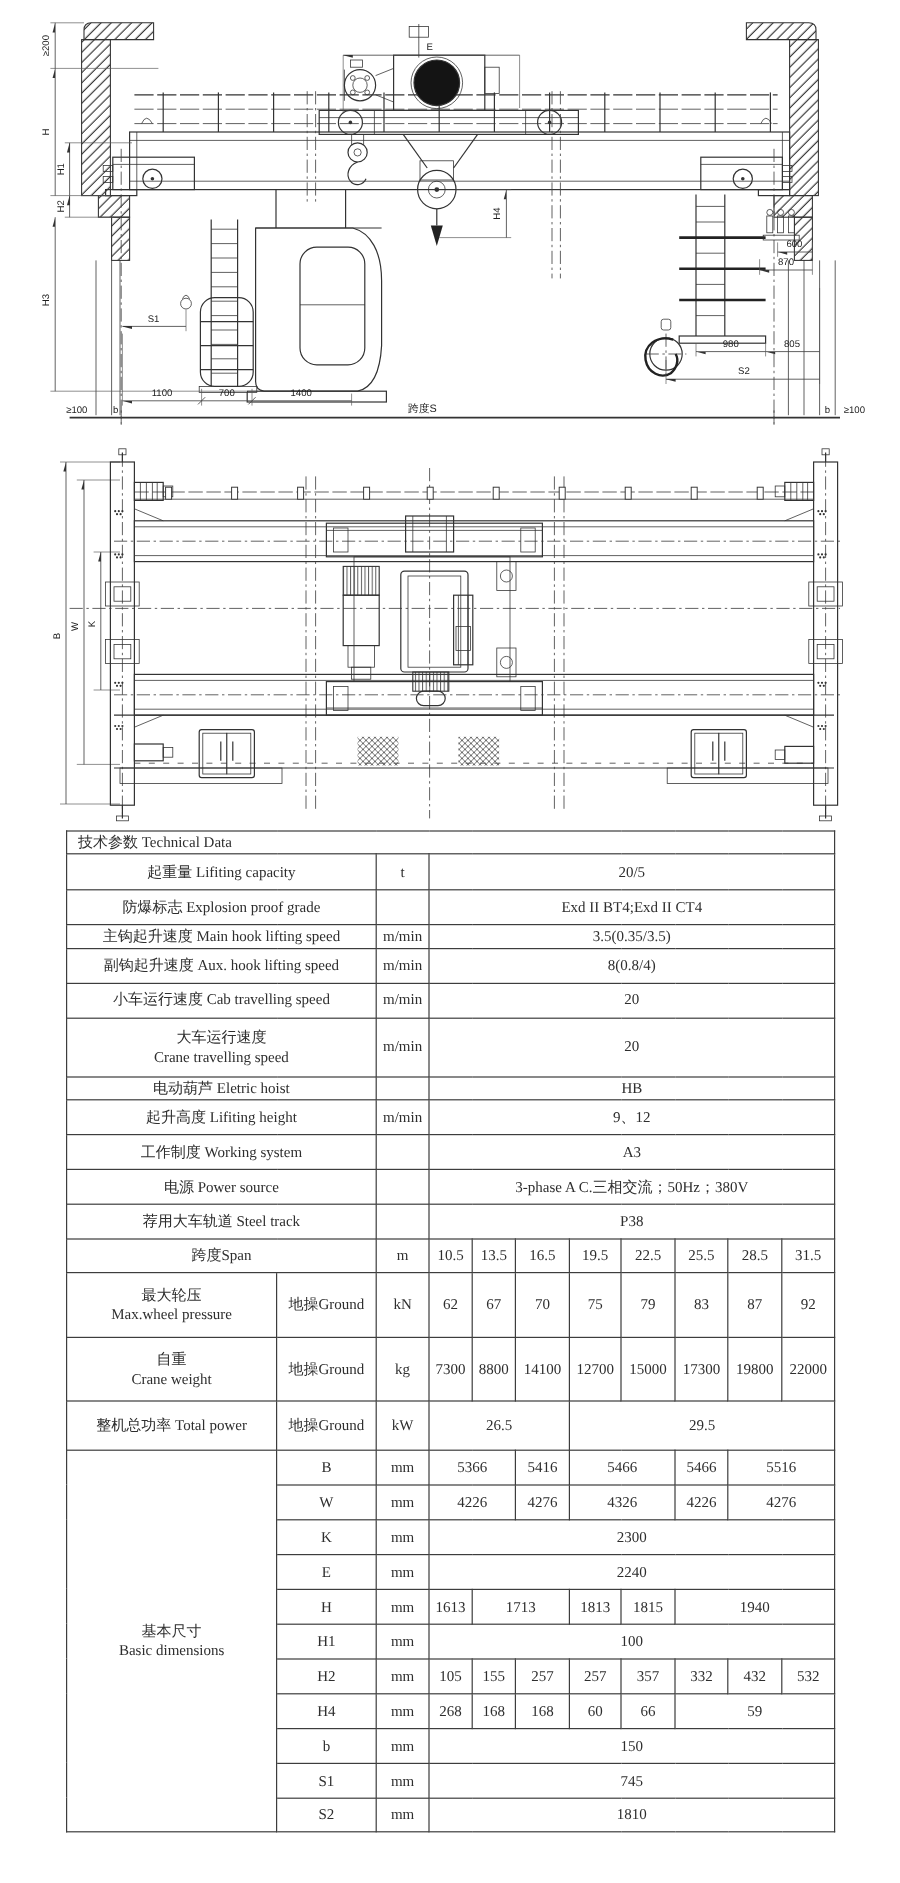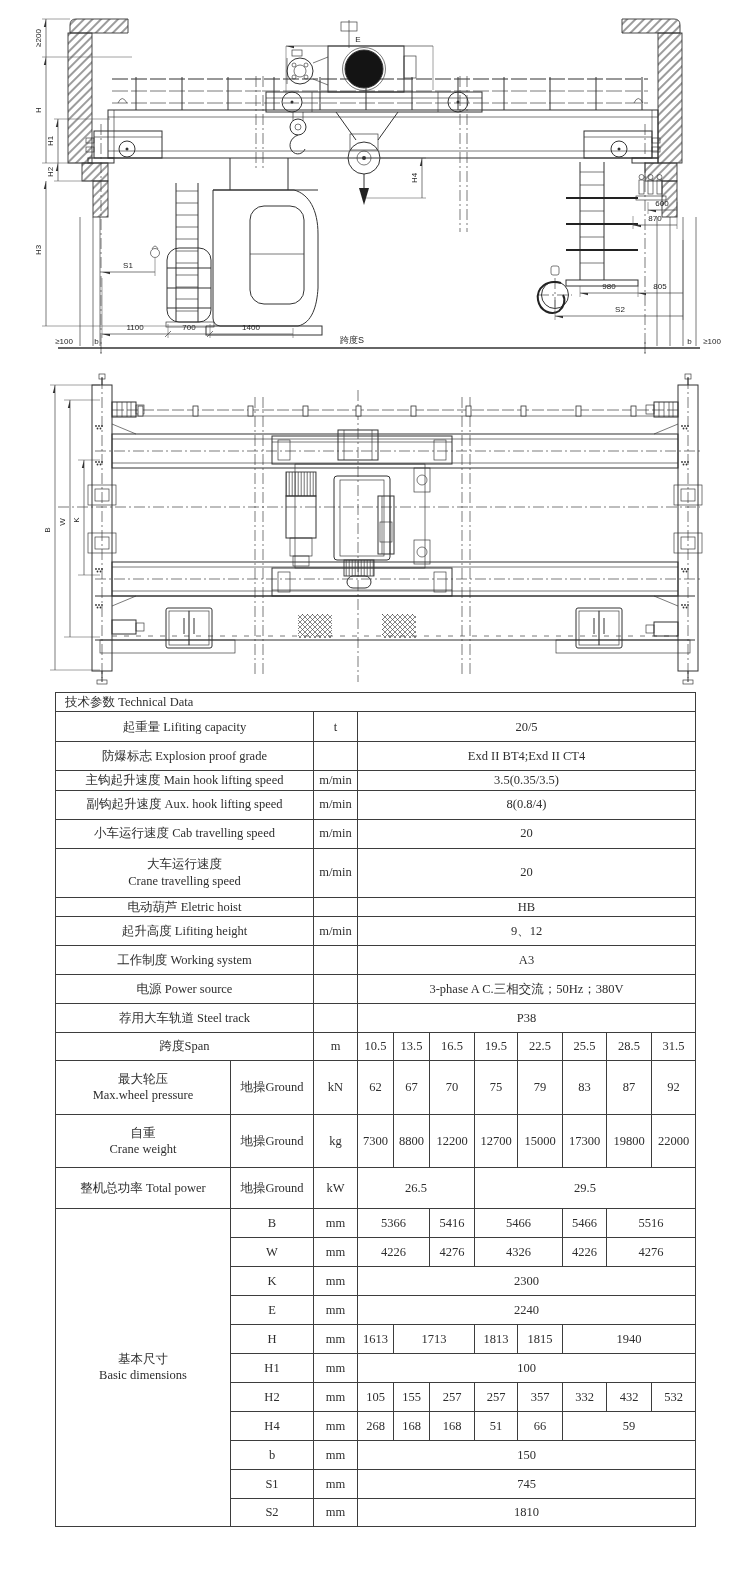--- a/index.html
+++ b/index.html
@@ -591,21 +591,21 @@
           <td>87</td>
           <td>92</td>
         </tr>
         <tr style="height: 53px;">
           <td>自重
 Crane weight</td>
           <td>地操Ground</td>
           <td>kg</td>
           <td>7300</td>
           <td>8800</td>
-          <td>12200</td>
+          <td>14100</td>
           <td>12700</td>
           <td>15000</td>
           <td>17300</td>
           <td>19800</td>
           <td>22000</td>
         </tr>
         <tr style="height: 41px;">
           <td>整机总功率 Total power</td>
           <td>地操Ground</td>
           <td>kW</td>
@@ -667,21 +667,21 @@
           <td>332</td>
           <td>432</td>
           <td>532</td>
         </tr>
         <tr style="height: 29px;">
           <td>H4</td>
           <td>mm</td>
           <td>268</td>
           <td>168</td>
           <td>168</td>
-          <td>51</td>
+          <td>60</td>
           <td>66</td>
           <td colspan="3">59</td>
         </tr>
         <tr style="height: 29px;">
           <td>b</td>
           <td>mm</td>
           <td colspan="8">150</td>
         </tr>
         <tr style="height: 29px;">
           <td>S1</td>

